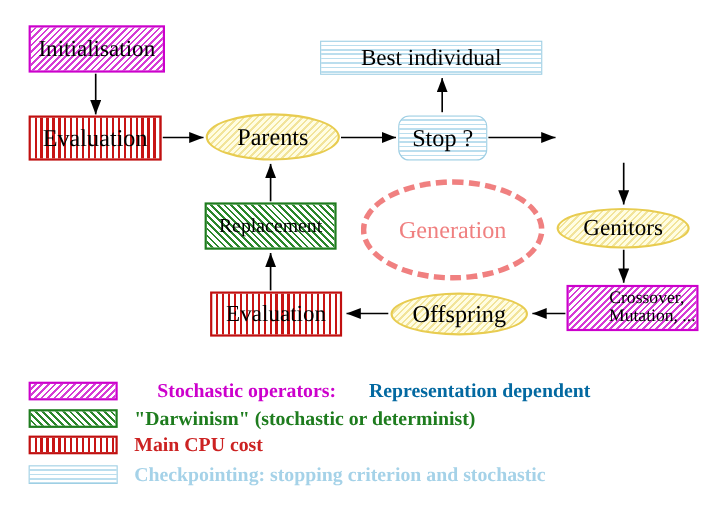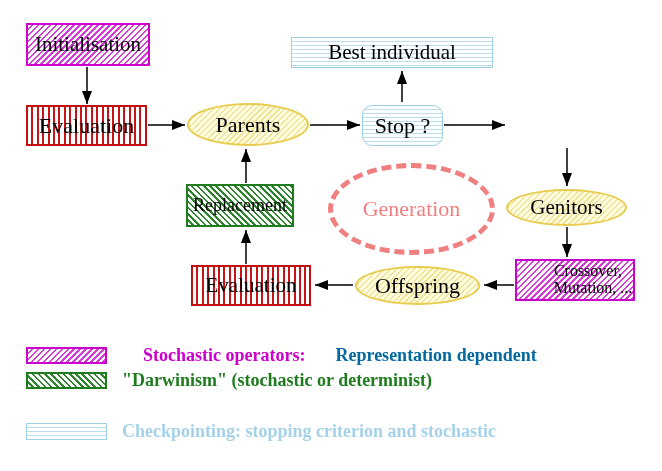--- a/index.html
+++ b/index.html
@@ -82,21 +82,21 @@
 
   <div class="node stripe-cyan" style="left:291px;top:37px;width:202px;height:31px;font-size:21px;">Best individual</div>
 
   <div class="node stripe-cyan rounded" style="left:362px;top:105px;width:81px;height:41px;font-size:22px;">Stop ?</div>
 
 
   <div class="node ellipse-dashed" style="left:328px;top:163px;width:167px;height:92px;font-size:22px;">Generation</div>
 
   <div class="node ellipse-yellow" style="left:506px;top:189px;width:121px;height:37px;font-size:21px;">Genitors</div>
 
-  <div class="node hatch-green" style="left:186px;top:184px;width:108px;height:43px;font-size:18px;">Replacement</div>
+  <div class="node hatch-green" style="left:186px;top:184px;width:120px;height:43px;font-size:18px;">Replacement</div>
 
   <div class="node stripe-red" style="left:191px;top:265px;width:120px;height:41px;font-size:21px;">Evaluation</div>
 
   <div class="node ellipse-yellow" style="left:355px;top:266px;width:125px;height:39px;font-size:22px;">Offspring</div>
 
   <div class="node hatch-magenta" style="left:515px;top:259px;width:120px;height:42px;font-size:16px;flex-direction:column;padding-left:26px;">
     <div>Crossover,</div>
     <div style="padding-left:10px;">Mutation, ...</div>
   </div>
 
@@ -104,19 +104,23 @@
     <span class="swatch hatch-magenta"></span>
     <span class="legend-label" style="color:#cc00cc;">Stochastic operators:</span>
     <span class="legend-label second" style="color:#0369a1;">Representation dependent</span>
   </div>
 
   <div class="legend-row" style="top:370px;">
     <span class="swatch hatch-green"></span>
     <span class="legend-label" style="color:#1e7c1e;">"Darwinism" (stochastic or determinist)</span>
   </div>
 
+  <div class="legend-row" style="top:394px;">
+    <span class="swatch stripe-red"></span>
+    <span class="legend-label" style="color:#cc2222;">Main CPU cost</span>
+  </div>
 
   <div class="legend-row" style="top:421px;">
     <span class="swatch stripe-cyan"></span>
     <span class="legend-label" style="color:#a5d2e8;">Checkpointing: stopping criterion and stochastic</span>
   </div>
 
 </div>
 
 </body></html>

